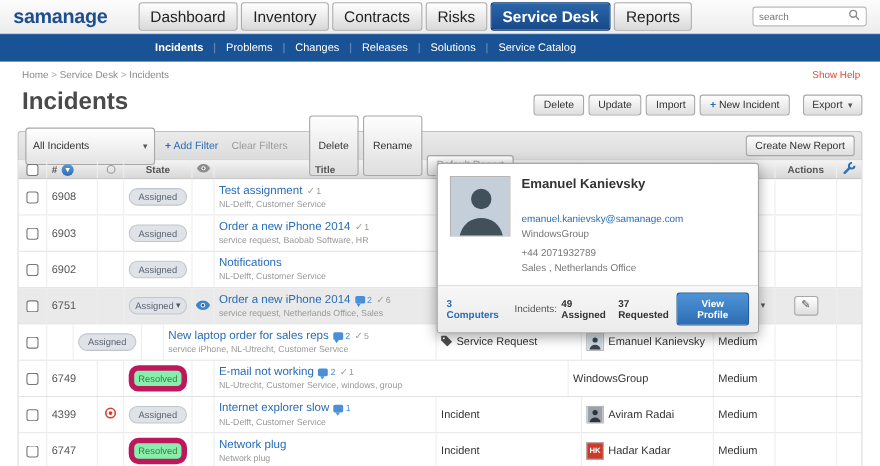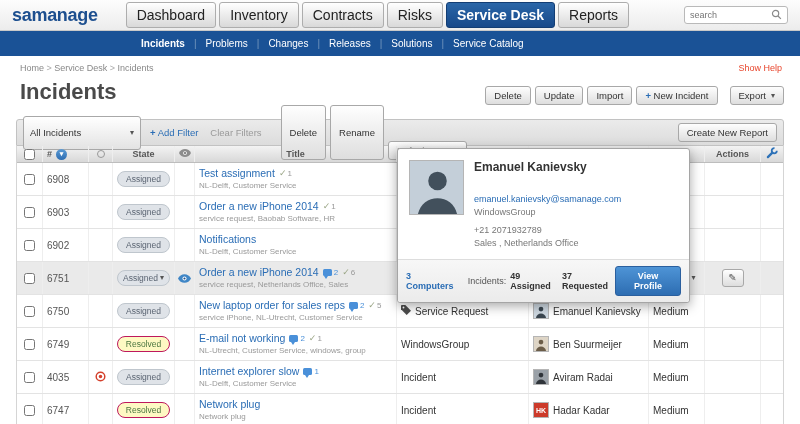--- a/index.html
+++ b/index.html
@@ -64,21 +64,21 @@
   .c-priority { width:56px; font-size:10px; color:#333; gap:3px; }
   .c-actions { width:56px; justify-content:center; }
   .c-wrench { width:22px; justify-content:center; border-right:none; }
   input[type="checkbox"] { width:11px; height:11px; }
 
   .sort-badge { width:11px; height:11px; border-radius:50%; background:linear-gradient(#5b9bd5,#2d6db2); color:#fff; font-size:7px; display:inline-flex; align-items:center; justify-content:center; margin-left:4px; cursor:pointer; }
   .status-circle { width:8px; height:8px; border:1px solid #999; border-radius:50%; display:inline-block; }
 
   .badge { font-size:8.5px; width:54px; padding:2px 0; text-align:center; border-radius:9px; display:inline-flex; justify-content:center; align-items:center; gap:2px; cursor:pointer; }
   .badge.assigned { background:#dfe3e8; border:1px solid #bfc6cd; color:#5a6472; }
-  .badge.resolved { background:#fef9c3; border:1px solid #be185d; color:#49753f; }
+  .badge.resolved { background:#86efac; border:5px solid #be185d; color:#49753f; }
 
   .row-title { font-size:10.5px; display:flex; gap:4px; align-items:center; line-height:1; }
   .row-title a { color:#2a6db5; cursor:pointer; text-decoration:none; }
   .row-sub { font-size:8px; color:#999; margin-top:3px; line-height:1; }
   .cm { display:inline-flex; gap:2px; align-items:center; }
   .bubble { width:9px; height:7px; background:#4a90d9; border-radius:1.5px; position:relative; display:inline-block; }
   .bubble::after { content:""; position:absolute; left:1.5px; bottom:-2.5px; width:0; height:0; border-left:2px solid transparent; border-right:2px solid transparent; border-top:3px solid #4a90d9; }
   .cm-count { font-size:8px; color:#4a90d9; }
   .ck { display:inline-flex; gap:1px; align-items:center; }
   .ck-mark { font-size:9px; color:#9aa585; line-height:1; }
@@ -402,21 +402,20 @@
     </div>
     <div class="cell c-actions">
       <button class="edit-btn">✎</button>
     </div>
     <div class="cell c-wrench"></div>
   </div>
         <div class="t-row">
     <div class="cell c-check">
             <input type="checkbox" style="">
           </div>
-    <div class="cell c-id">6750</div>
     <div class="cell c-status">
       
     </div>
     <div class="cell c-state">
       <span class="badge assigned">
               <span>Assigned</span>
             </span>
     </div>
     <div class="cell c-eye">
       
@@ -489,45 +488,34 @@
                 <span class="ck-mark">✓</span>
                 <span class="ck-count">1</span>
               </span>
       </div>
       <div class="row-sub">NL-Utrecht, Customer Service, windows, group</div>
     </div>
     <div class="cell c-cat">
 
       <span>WindowsGroup</span>
     </div>
-    <div class="cell c-assignee">
-      <span class="avatar">
-              <svg viewBox="0 0 16 16" width="16" height="16">
-                <rect width="16" height="16" fill="#ded5c6"></rect>
-                <circle cx="8" cy="5.8" r="2.7" fill="#6b5d49"></circle>
-                <path d="M2.2 16c.5-3.4 3-5.2 5.8-5.2s5.3 1.8 5.8 5.2z" fill="#6b5d49"></path>
-              </svg>
-            </span>
-      <span class="assignee-name">Ben Suurmeijer</span>
-
-    </div>
     <div class="cell c-priority">
       <span>Medium</span>
 
     </div>
     <div class="cell c-actions">
       
     </div>
     <div class="cell c-wrench"></div>
   </div>
         <div class="t-row">
     <div class="cell c-check">
             <input type="checkbox" style="">
           </div>
-    <div class="cell c-id">4035</div>
+    <div class="cell c-id">4399</div>
     <div class="cell c-status">
       <span><svg width="11" height="11" viewBox="0 0 12 12">
                 <circle cx="6" cy="6" r="4.7" fill="none" stroke="#d4402c" stroke-width="1.6"></circle>
                 <circle cx="6" cy="6" r="1.9" fill="#d4402c"></circle>
               </svg></span>
     </div>
     <div class="cell c-state">
       <span class="badge assigned">
               <span>Assigned</span>
             </span>
@@ -620,21 +608,21 @@
           <svg viewBox="0 0 16 16" width="55" height="55">
             <rect width="16" height="16" fill="#c4cfd9"></rect>
             <circle cx="8" cy="5.8" r="2.7" fill="#42505c"></circle>
             <path d="M2.2 16c.5-3.4 3-5.2 5.8-5.2s5.3 1.8 5.8 5.2z" fill="#42505c"></path>
           </svg>
         </div>
       <div class="pp-info">
         <div class="pp-name">Emanuel Kanievsky</div>
         <a class="pp-email">emanuel.kanievsky@samanage.com</a>
         <div class="pp-role">WindowsGroup</div>
-        <div class="pp-phone">+21 2071932789</div>
+        <div class="pp-phone">+44 2071932789</div>
         <div class="pp-dept">Sales , Netherlands Office</div>
       </div>
     </div>
     <div class="pp-stats">
       <a class="pp-computers">3 Computers</a>
       <span class="pp-inc-label">Incidents:</span>
       <span class="pp-assigned">49 Assigned</span>
       <span class="pp-requested">37 Requested</span>
       <button class="pp-view">View Profile</button>
     </div>

